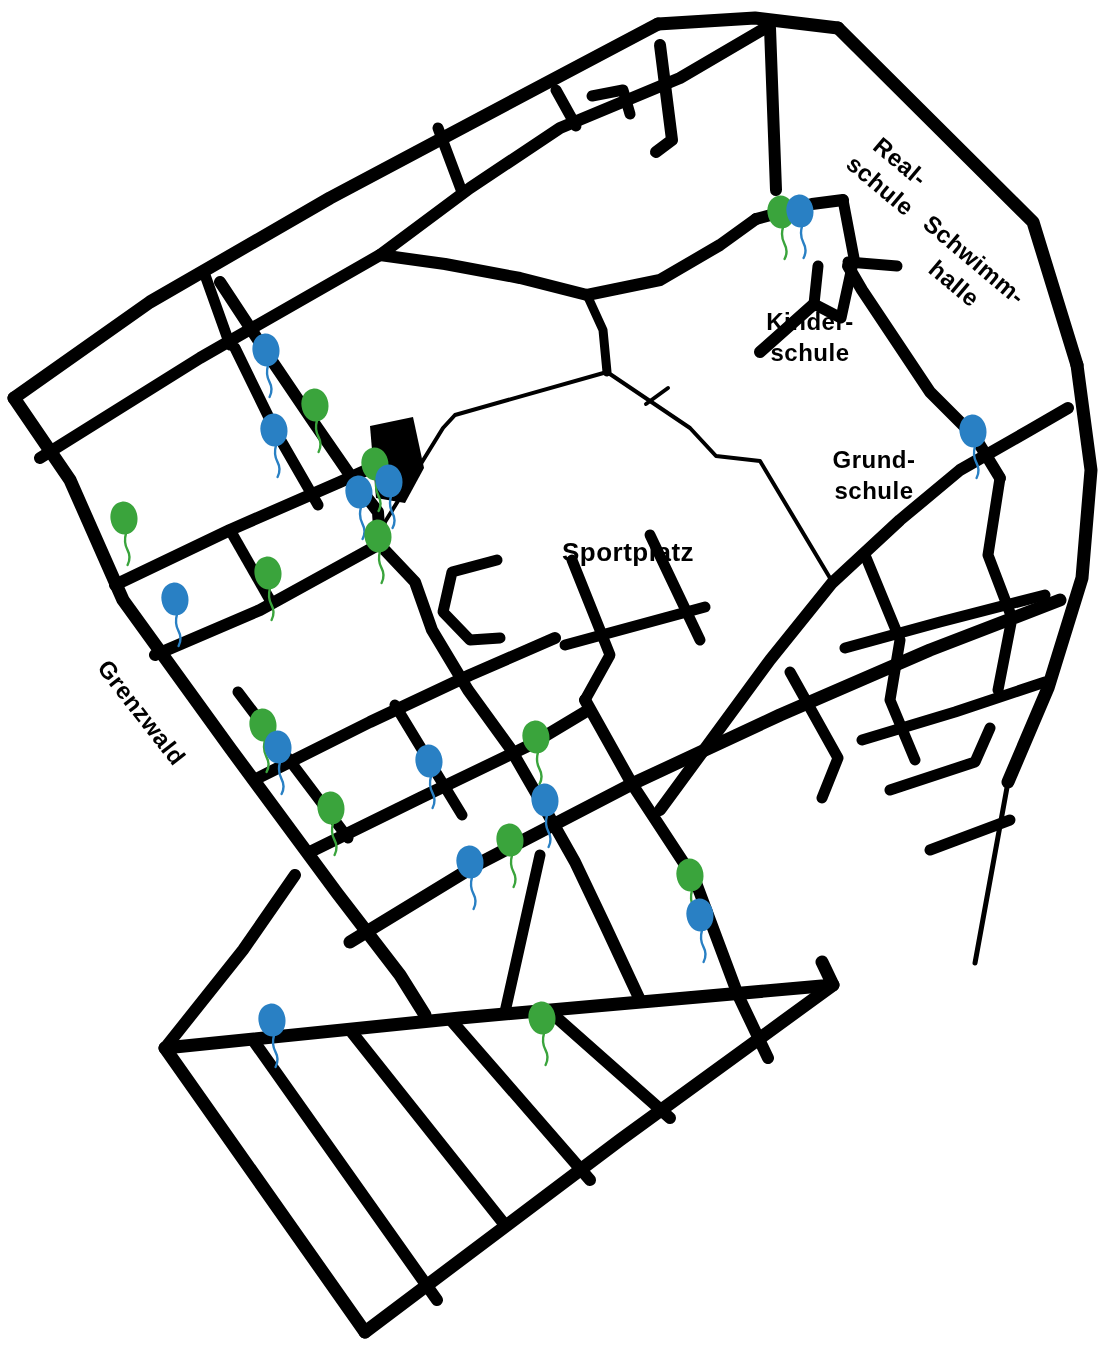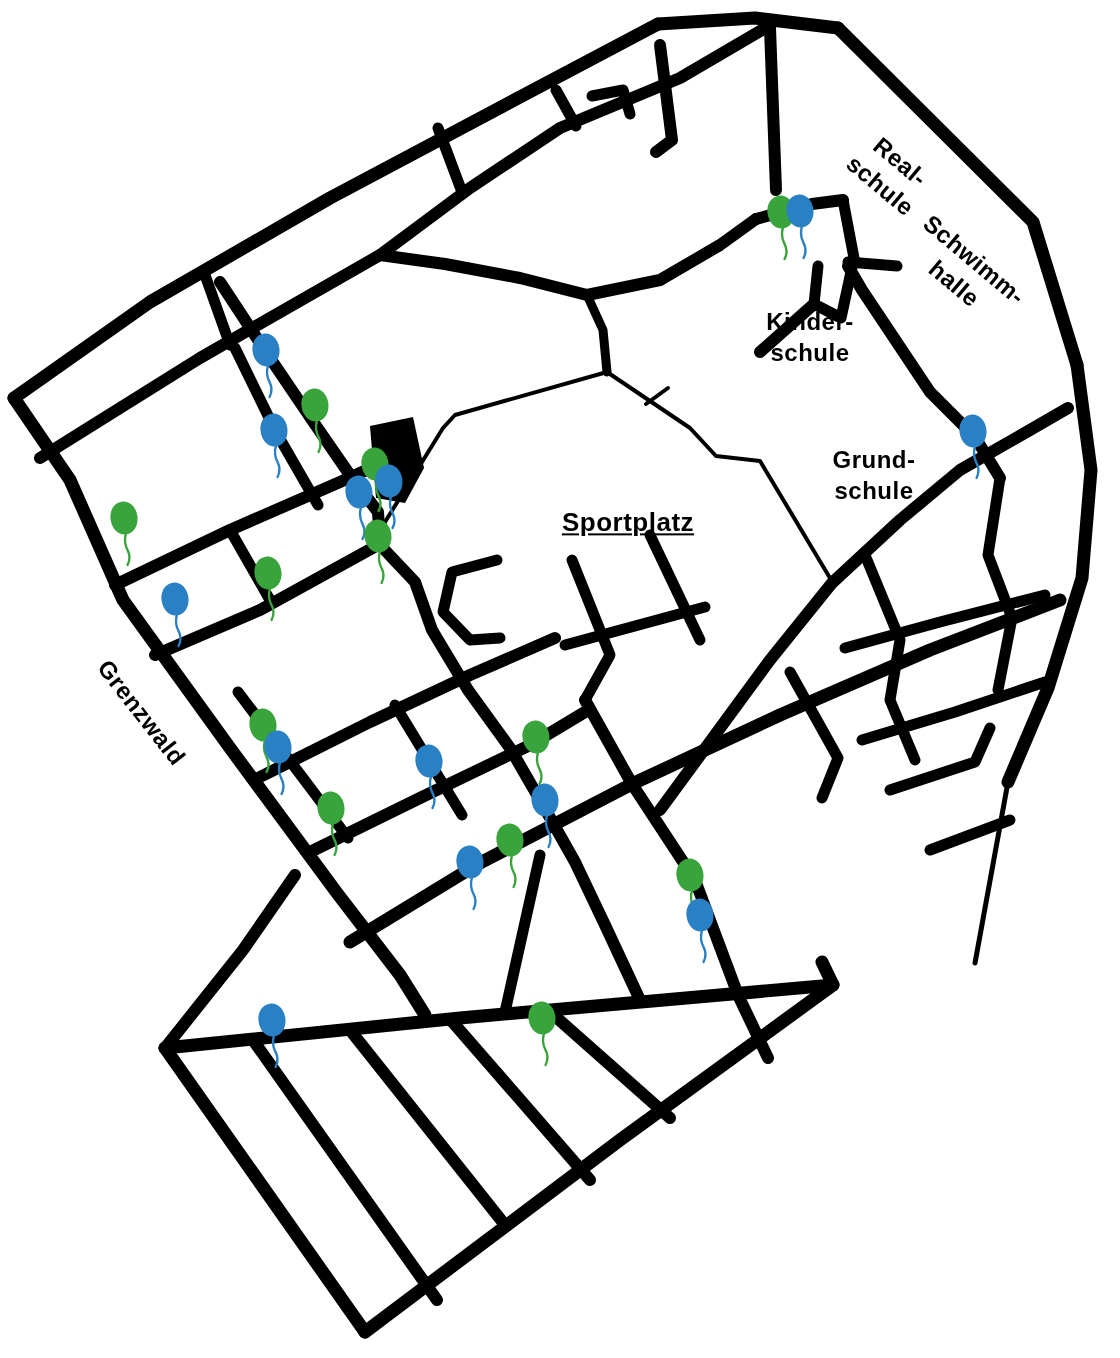--- a/index.html
+++ b/index.html
@@ -192,21 +192,21 @@
           <path d="M0,15 q-4,9 -1,17 q3,8 -2,15" fill="none" stroke="#3aa43c" stroke-width="2.4" stroke-linecap="round"></path>
           <path d="M0,-16.5 C8.5,-16.5 13.5,-8.5 13.5,-0.5 C13.5,9.5 7.5,16.5 0,16.5 C-7.5,16.5 -13.5,9.5 -13.5,-0.5 C-13.5,-8.5 -8.5,-16.5 0,-16.5 Z" fill="#3aa43c"></path>
         </g>
         <g transform="translate(973,431) rotate(-8)">
           <path d="M0,15 q-4,9 -1,17 q3,8 -2,15" fill="none" stroke="#2980c4" stroke-width="2.4" stroke-linecap="round"></path>
           <path d="M0,-16.5 C8.5,-16.5 13.5,-8.5 13.5,-0.5 C13.5,9.5 7.5,16.5 0,16.5 C-7.5,16.5 -13.5,9.5 -13.5,-0.5 C-13.5,-8.5 -8.5,-16.5 0,-16.5 Z" fill="#2980c4"></path>
         </g>
       </g>
   </svg>
 
-  <div class="map-label fs26" style="left:628px;top:523px;text-decoration:underline;">Sportplatz</div>
+  <div class="map-label fs26" style="left:628px;top:553px;">Sportplatz</div>
 
   <div class="map-label fs24" style="left:810px;top:338px;">
     <span>Kinder-</span>
     <span>schule</span>
   </div>
 
   <div class="map-label fs24" style="left:874px;top:476px;">
     <span>Grund-</span>
     <span>schule</span>
   </div>

